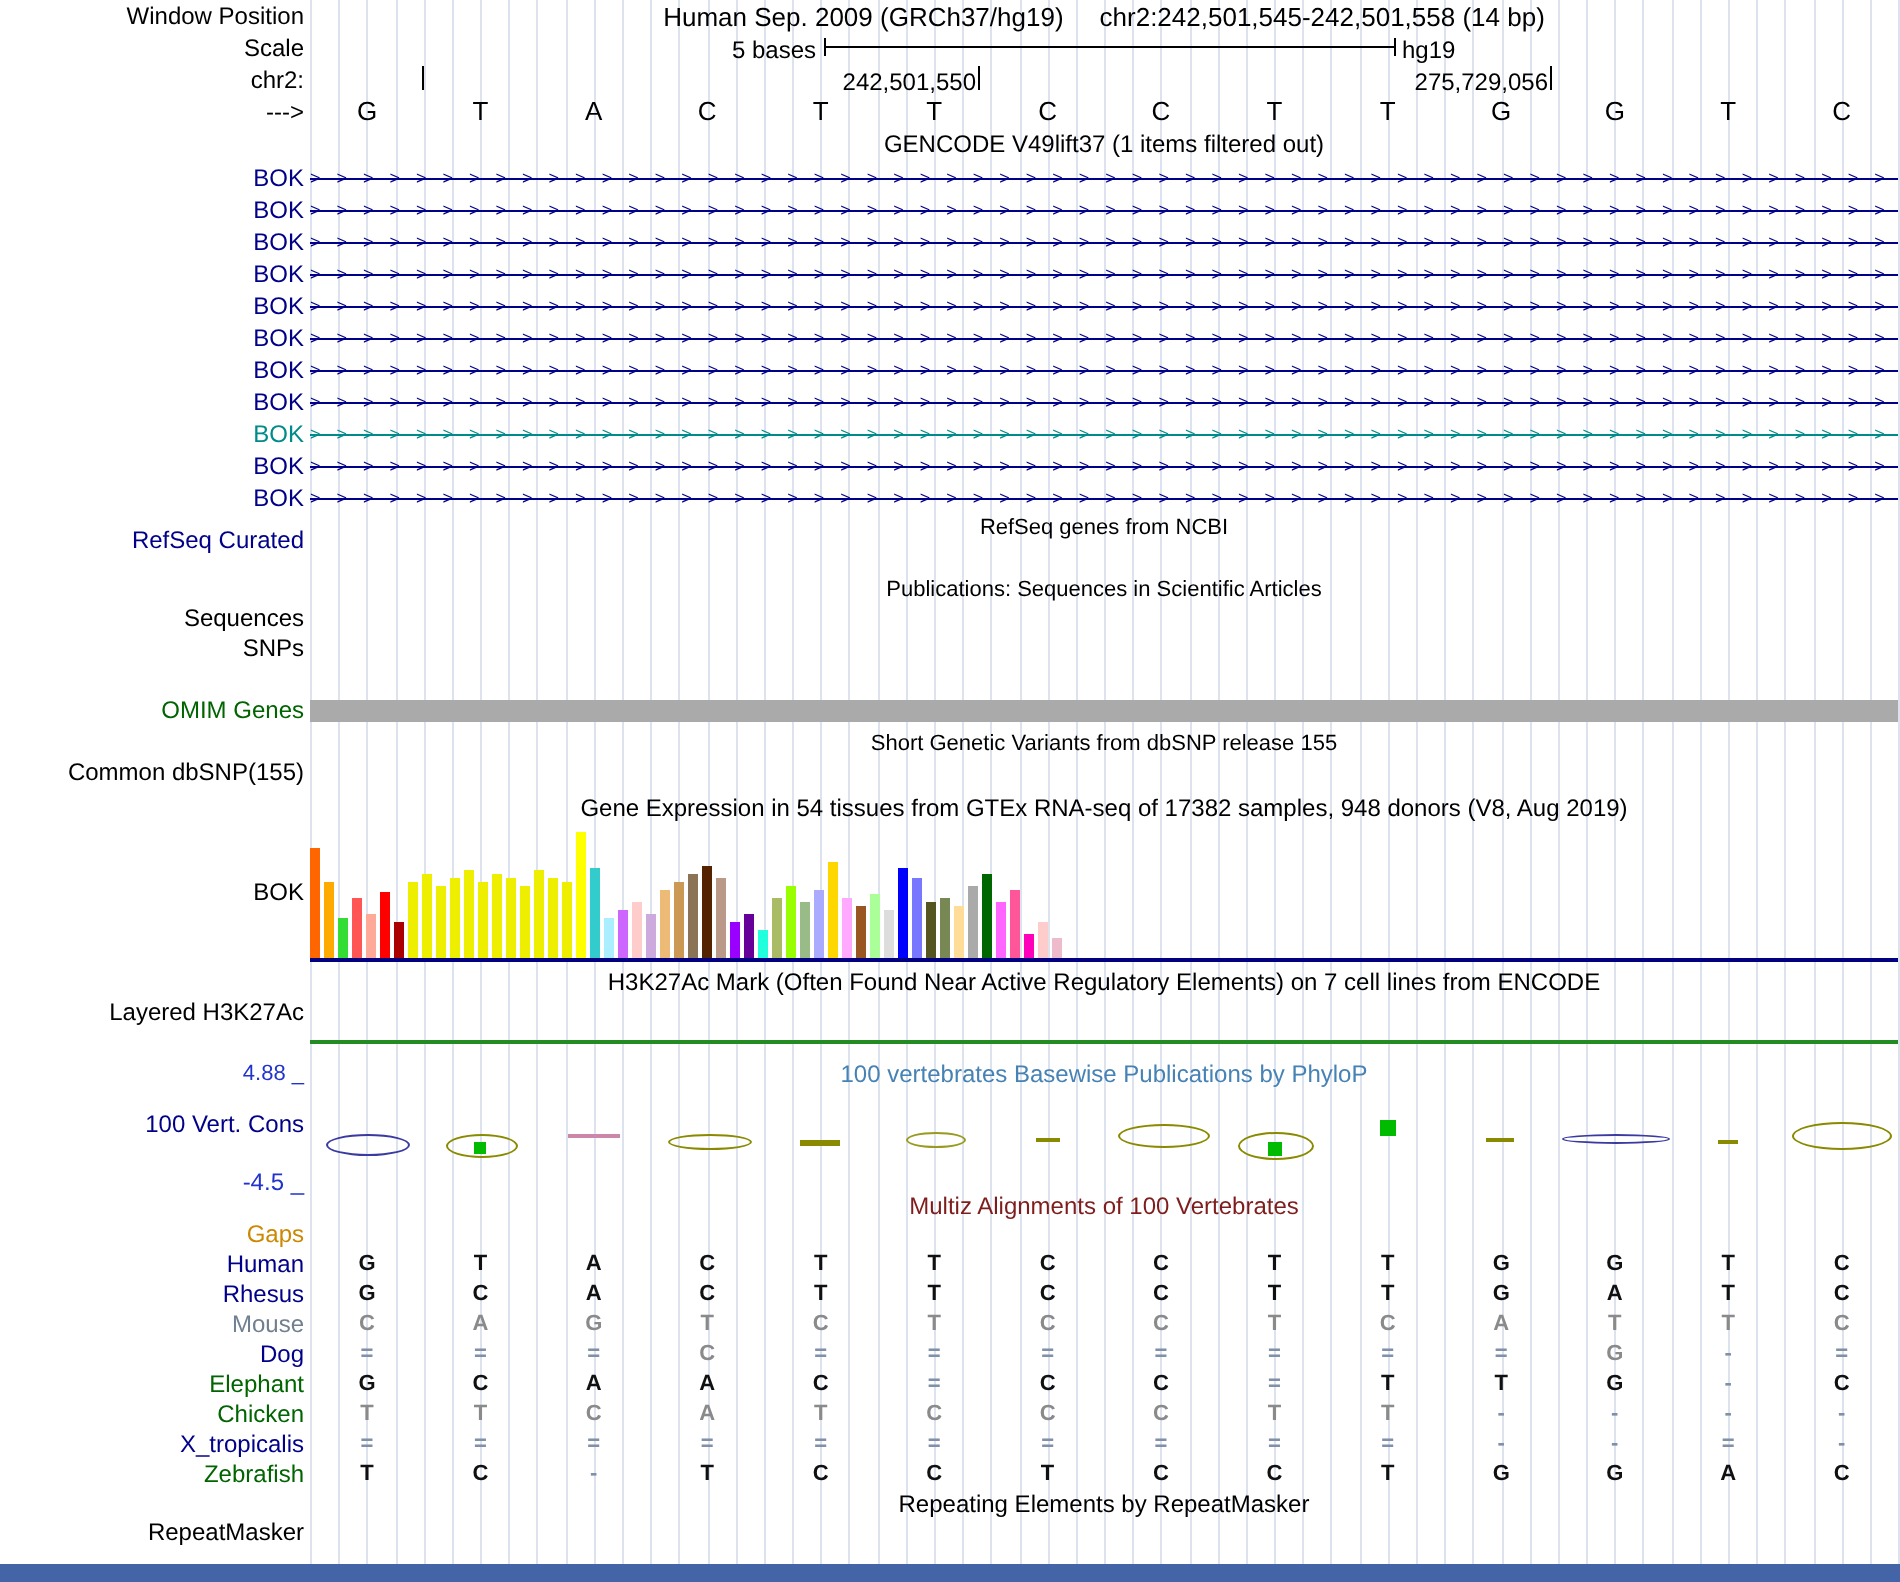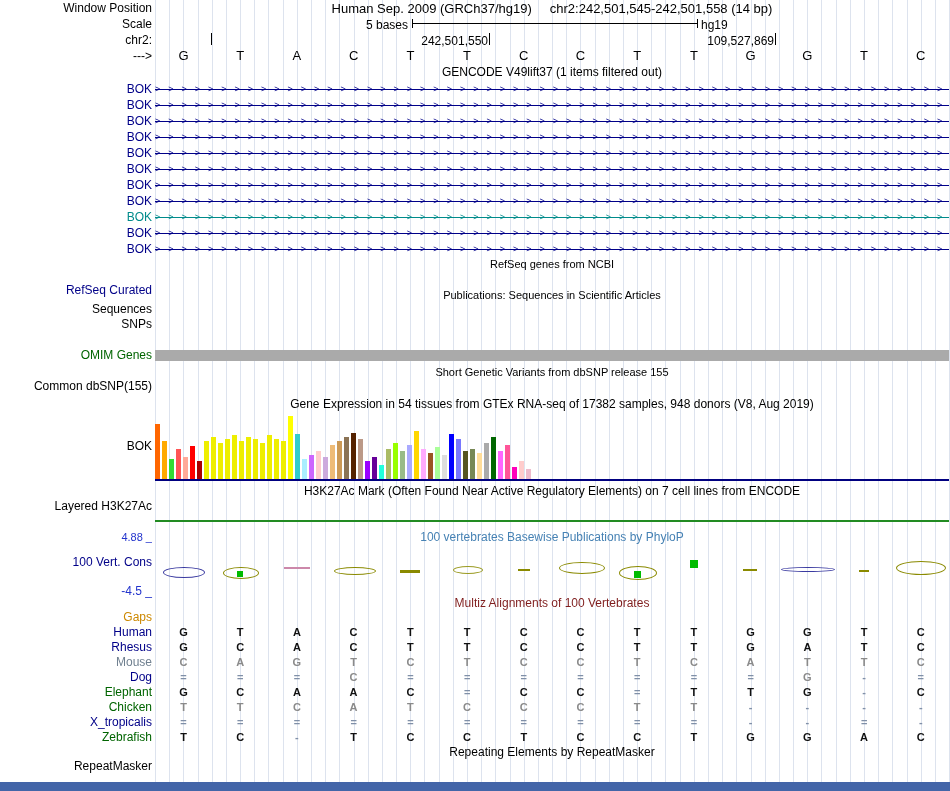--- a/index.html
+++ b/index.html
@@ -89,29 +89,29 @@
   <div style="position:absolute;top:18px;right:542px;font-size:12px">5 bases</div>
   <div style="position:absolute;left:412px;top:19px;width:284px;height:9px;border-left:1px solid #000;border-right:1px solid #000">
     <div style="position:absolute;left:0;right:0;top:4px;height:1px;background:#000"></div>
   </div>
   <div style="position:absolute;left:701px;top:18px;font-size:12px">hg19</div>
 
   <div class="side" style="top:34px">chr2:</div>
   <div class="tick" style="left:211px;top:33px;height:12px"></div>
   <div style="position:absolute;top:34px;right:462px;font-size:12px">242,501,550</div>
   <div class="tick" style="left:489px;top:33px;height:12px"></div>
-  <div style="position:absolute;top:34px;right:176px;font-size:12px">109,527,869</div>
+  <div style="position:absolute;top:34px;right:176px;font-size:12px">275,729,056</div>
   <div class="tick" style="left:775px;top:33px;height:12px"></div>
 
   <div class="side" style="top:50px">---&gt;</div>
 
   <div class="ctitle" style="top:66px">GENCODE V49lift37 (1 items filtered out)</div>
 
   <div class="ctitle" style="top:258px;font-size:11px">RefSeq genes from NCBI</div>
-  <div class="side" style="top:284px;color:#000088">RefSeq Curated</div>
+  <div class="side" style="top:264px;color:#000088">RefSeq Curated</div>
 
   <div class="ctitle" style="top:289px;font-size:11px">Publications: Sequences in Scientific Articles</div>
   <div class="side" style="top:303px">Sequences</div>
   <div class="side" style="top:318px">SNPs</div>
 
   <div class="side" style="top:349px;color:#006400">OMIM Genes</div>
   <div style="position:absolute;left:155px;top:350px;width:794px;height:11px;background:#aaaaaa"></div>
 
   <div class="ctitle" style="top:366px;font-size:11px">Short Genetic Variants from dbSNP release 155</div>
   <div class="side" style="top:380px">Common dbSNP(155)</div>

